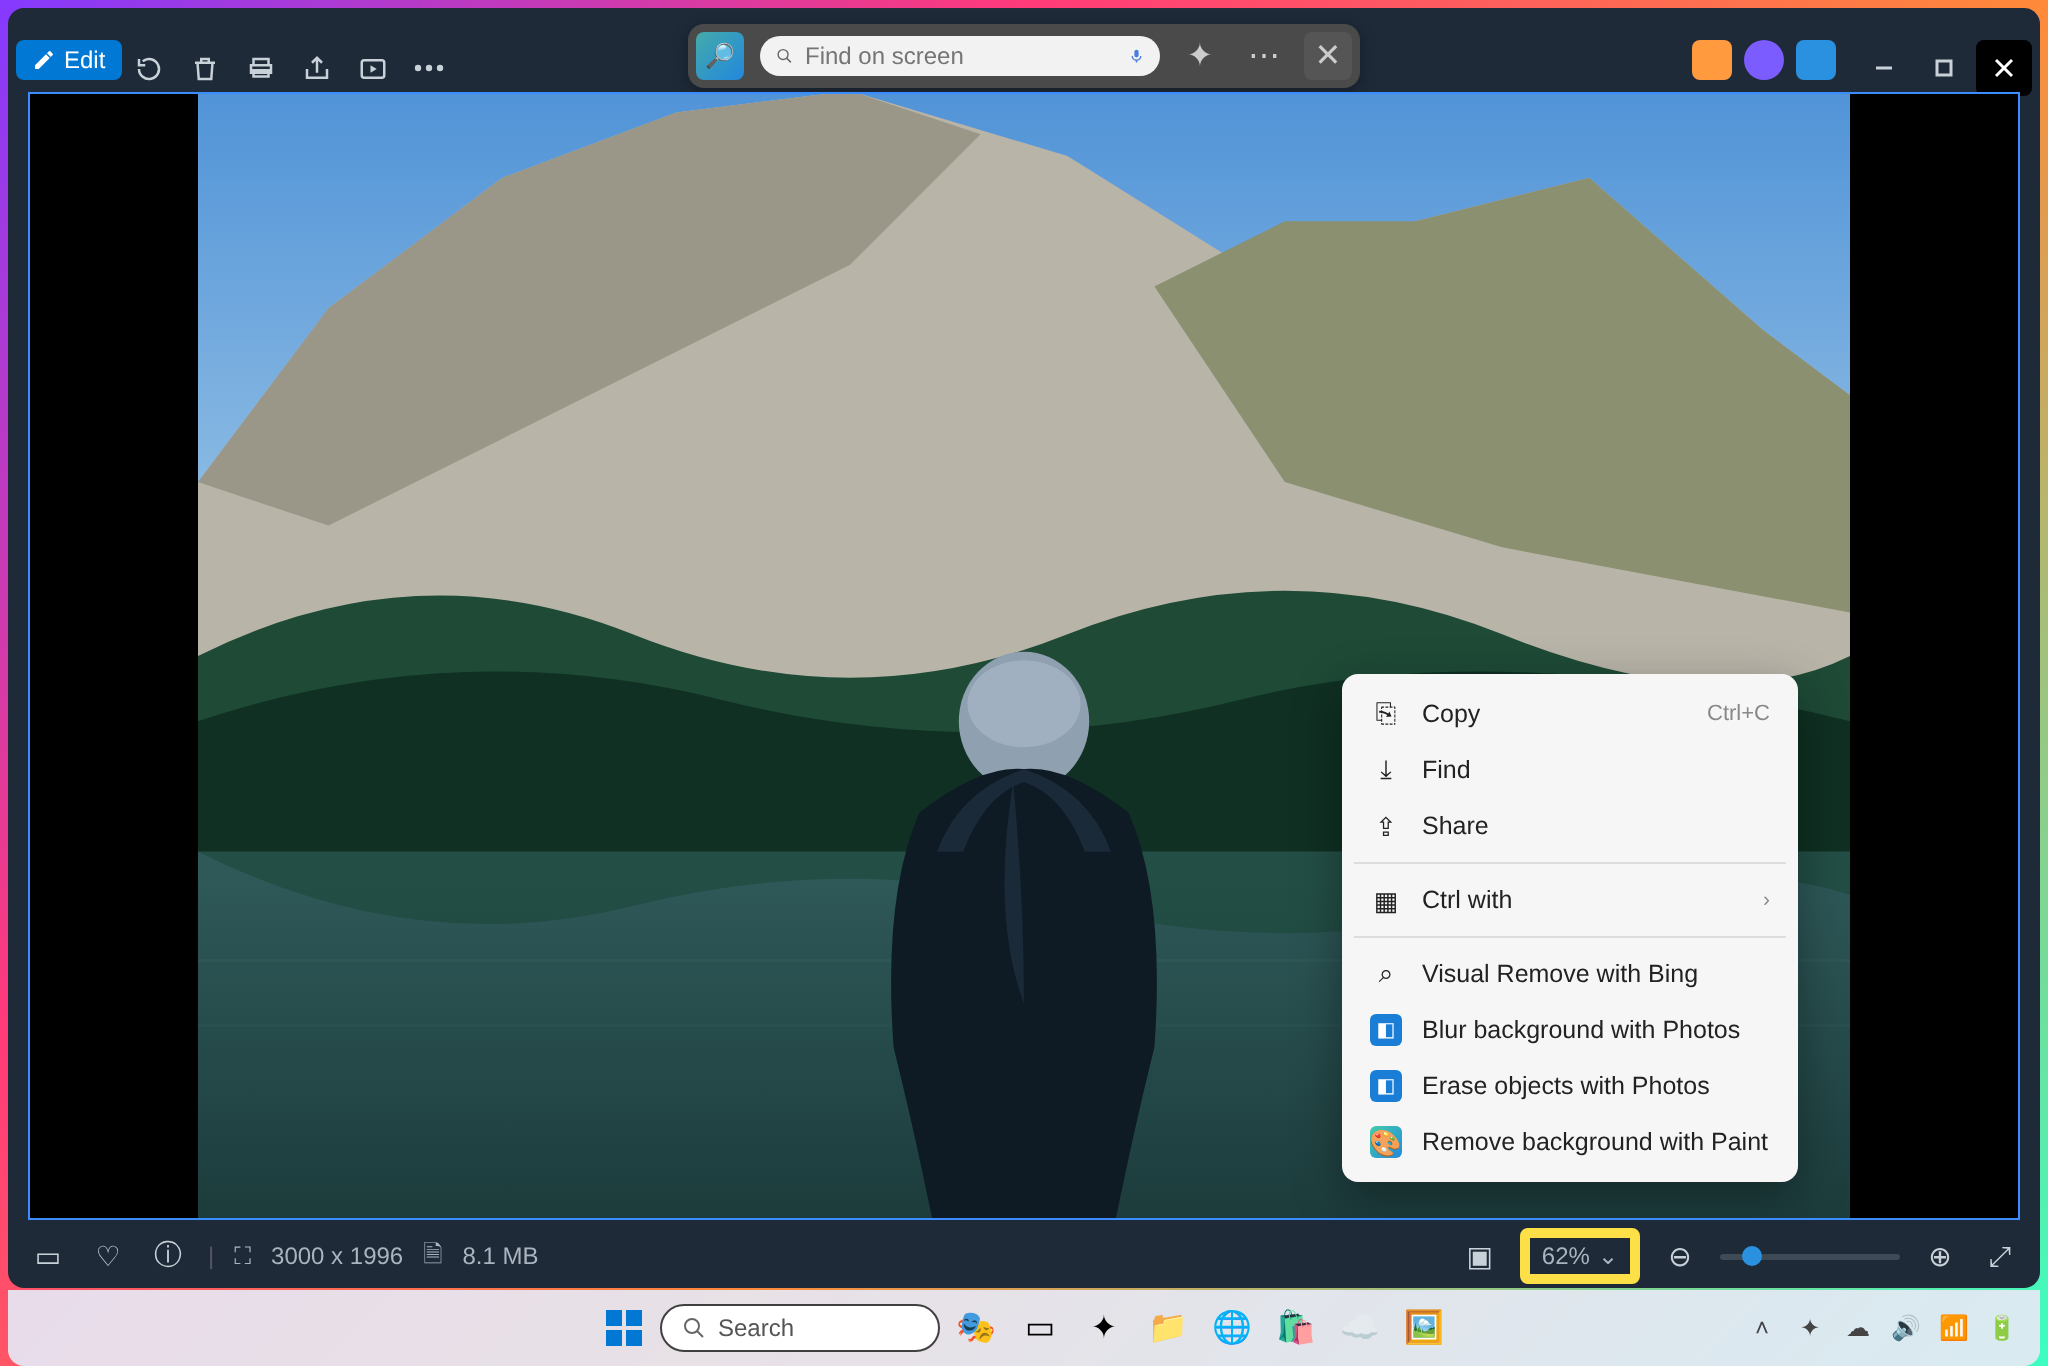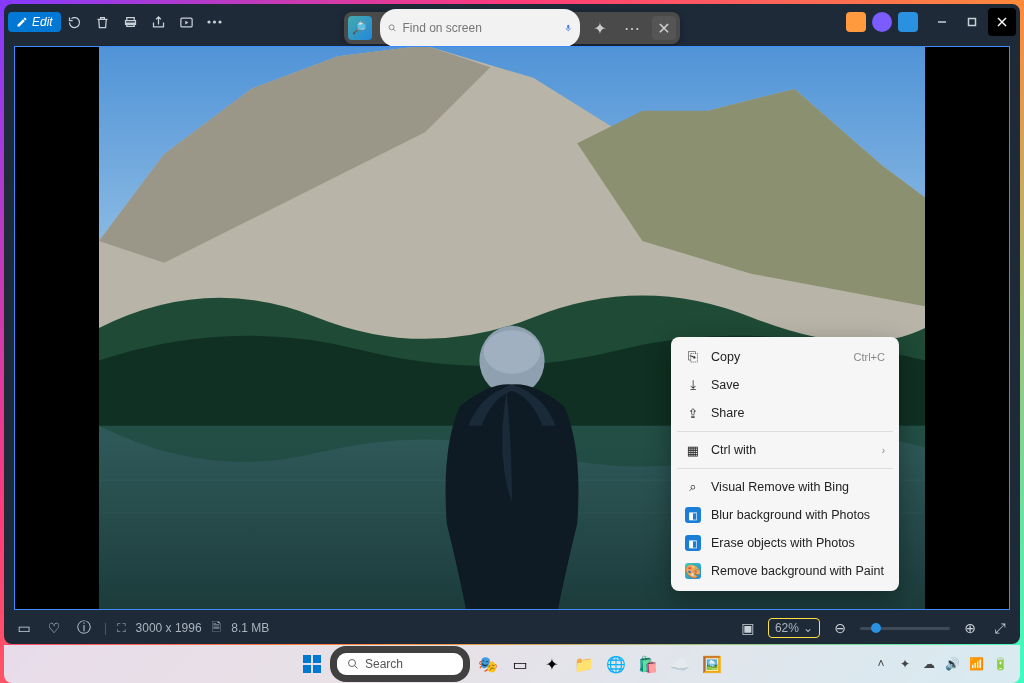--- a/index.html
+++ b/index.html
@@ -7,21 +7,21 @@
     width: 1024px; height: 683px;
     background: linear-gradient(135deg,#843aff 0%,#ff3a7a 30%,#ff8a3a 60%,#3affc2 100%);
     overflow: hidden; position: relative;
   }
   .window {
     position: absolute; left: 4px; right: 4px; top: 4px; bottom: 39px;
     background: #1e2a38; border-radius: 8px; overflow: hidden;
     display: flex; flex-direction: column;
   }
   
-  .top-row { height: 36px; display: flex; align-items: center; padding: 2px 4px; color: #c8d0d8; font-style: italic; }
+  .top-row { height: 36px; display: flex; align-items: flex-start; padding: 16px 4px; color: #c8d0d8; }
   .edit-btn {
     display: flex; align-items: center; gap: 4px;
     background: #0078d4; color: #fff; border-radius: 4px;
     padding: 3px 8px; font-size: 12px; cursor: pointer;
   }
   .tb-icon {
     width: 28px; height: 28px; display: flex; align-items: center; justify-content: center;
     border-radius: 4px; cursor: pointer; font-size: 14px; color: #c8d0d8;
   }
   .spacer { flex: 1; }
@@ -39,21 +39,21 @@
   .util2 { background:#7a5cff; border-radius:50%; }
   .util3 { background:#2a90e0; border-radius:4px; }
   
   .search-bar {
     position: absolute; top: 8px; left: 50%; transform: translateX(-50%);
     display: flex; align-items: center; gap: 8px;
     background: #4a4a4a; border-radius: 8px; padding: 4px; height: 32px;
     box-shadow: 0 2px 8px rgba(0,0,0,0.3);
   }
   .search-input-wrap {
-    background: #f2f2f2; border-radius: 16px; height: 38px; width: 200px;
+    background: #f2f2f2; border-radius: 16px; height: 20px; width: 200px;
     display: flex; align-items: center; padding: 0 8px; gap: 6px;
   }
   .search-input-wrap input {
     border: none; background: transparent; outline: none; flex: 1;
     font-size: 12px; color: #444;
   }
   .sb-icon { width: 24px; height: 24px; display:flex;align-items:center;justify-content:center; cursor:pointer; color:#ccc; border-radius:4px;}
   .sb-icon.close { background:#555; }
   .app-icon { width:24px;height:24px;border-radius:4px;background:linear-gradient(135deg,#4aa,#28d);display:flex;align-items:center;justify-content:center;font-size:12px;}
   
@@ -80,40 +80,40 @@
   .ci-blue { background:#1a7ed6; color:#fff; border-radius:3px; font-size:10px;}
   .ci-paint { background:linear-gradient(135deg,#4ca,#28d); border-radius:3px;}
   
   .status {
     height: 32px; display:flex; align-items:center; padding:0 10px; gap:10px;
     font-size:12px; color:#aab4be;
   }
   .status .sep { color:#556; }
   .status-right { margin-left:auto; display:flex; align-items:center; gap:10px; }
   .zoom-box {
-    border:1px solid #fde047; border-radius:4px; padding:2px 6px; display:flex; gap:4px; align-items:center; cursor:pointer;
+    border:5px solid #fde047; border-radius:4px; padding:2px 6px; display:flex; gap:4px; align-items:center; cursor:pointer;
   }
   .slider {
     width:90px; height:3px; background:#3e4a56; border-radius:2px; position:relative;
   }
   .slider-thumb {
     position:absolute; left:12%; top:-4px; width:10px; height:10px; border-radius:50%; background:#2a90e0;
   }
   
   .taskbar {
     position:absolute; left:4px; right:4px; bottom:0; height:38px;
     background: rgba(230,232,245,0.92); border-radius: 0 0 8px 8px;
     display:flex; align-items:center; padding:0 10px;
   }
   .tb-center { position:absolute; left:50%; transform:translateX(-50%); display:flex; align-items:center; gap:4px;}
   .tb-app { width:28px; height:28px; border-radius:4px; display:flex;align-items:center;justify-content:center; cursor:pointer;}
   .tb-search {
     display:flex; align-items:center; gap:6px; background:#fff; border-radius:16px;
     padding:4px 10px; font-size:12px; color:#555; width:140px; cursor:pointer;
-    border:7px solid #404040;
+    border:1px solid #404040;
   }
   .tb-right { margin-left:auto; display:flex; align-items:center; gap:6px; color:#444; font-size:12px;}
   .tray-icon { width:18px;height:18px;display:flex;align-items:center;justify-content:center;cursor:pointer;}
   svg { display:block; }
 </style>
 </head>
 <body>
 
 <div class="window">
 
@@ -240,21 +240,21 @@
       </div>
 
       <div class="ctx-menu">
         <div class="ctx-item">
           <span class="ctx-icon">⎘</span>
           <span>Copy</span>
           <span class="ctx-short">Ctrl+C</span>
         </div>
         <div class="ctx-item">
           <span class="ctx-icon">⤓</span>
-          <span>Save</span>
+          <span>Find</span>
         </div>
         <div class="ctx-item">
           <span class="ctx-icon">⇪</span>
           <span>Share</span>
         </div>
         <div class="ctx-sep"></div>
         <div class="ctx-item">
           <span class="ctx-icon">▦</span>
           <span>Ctrl with</span>
           <span class="chev">›</span>

